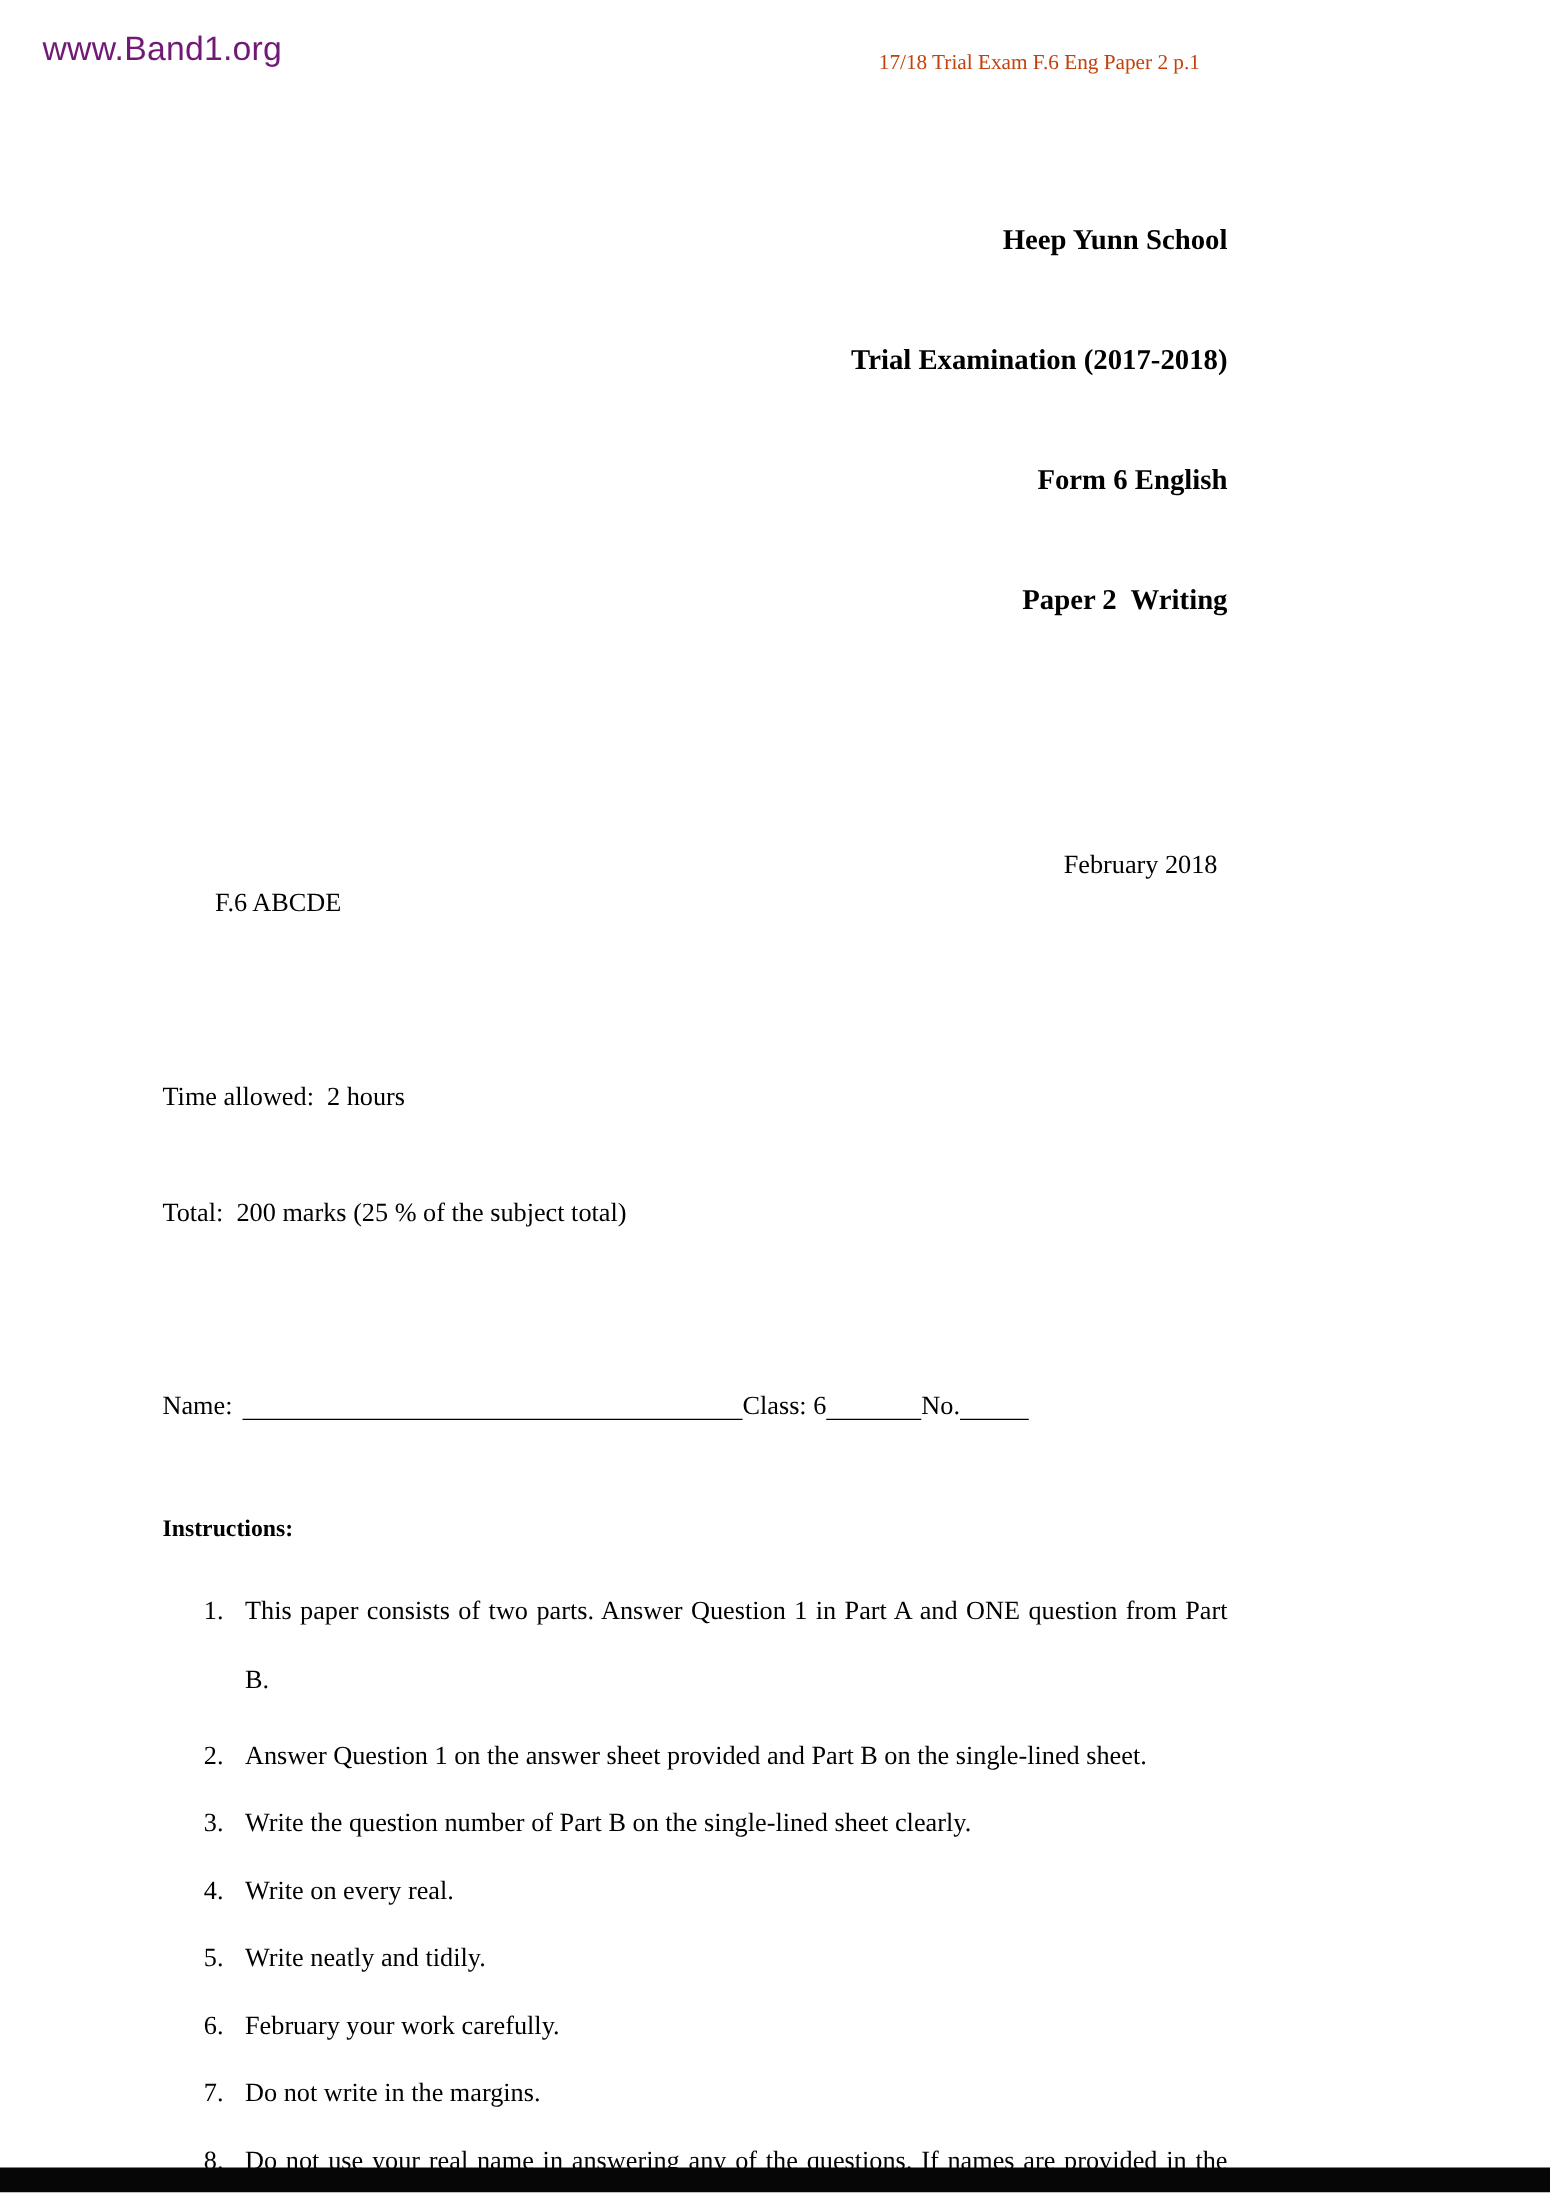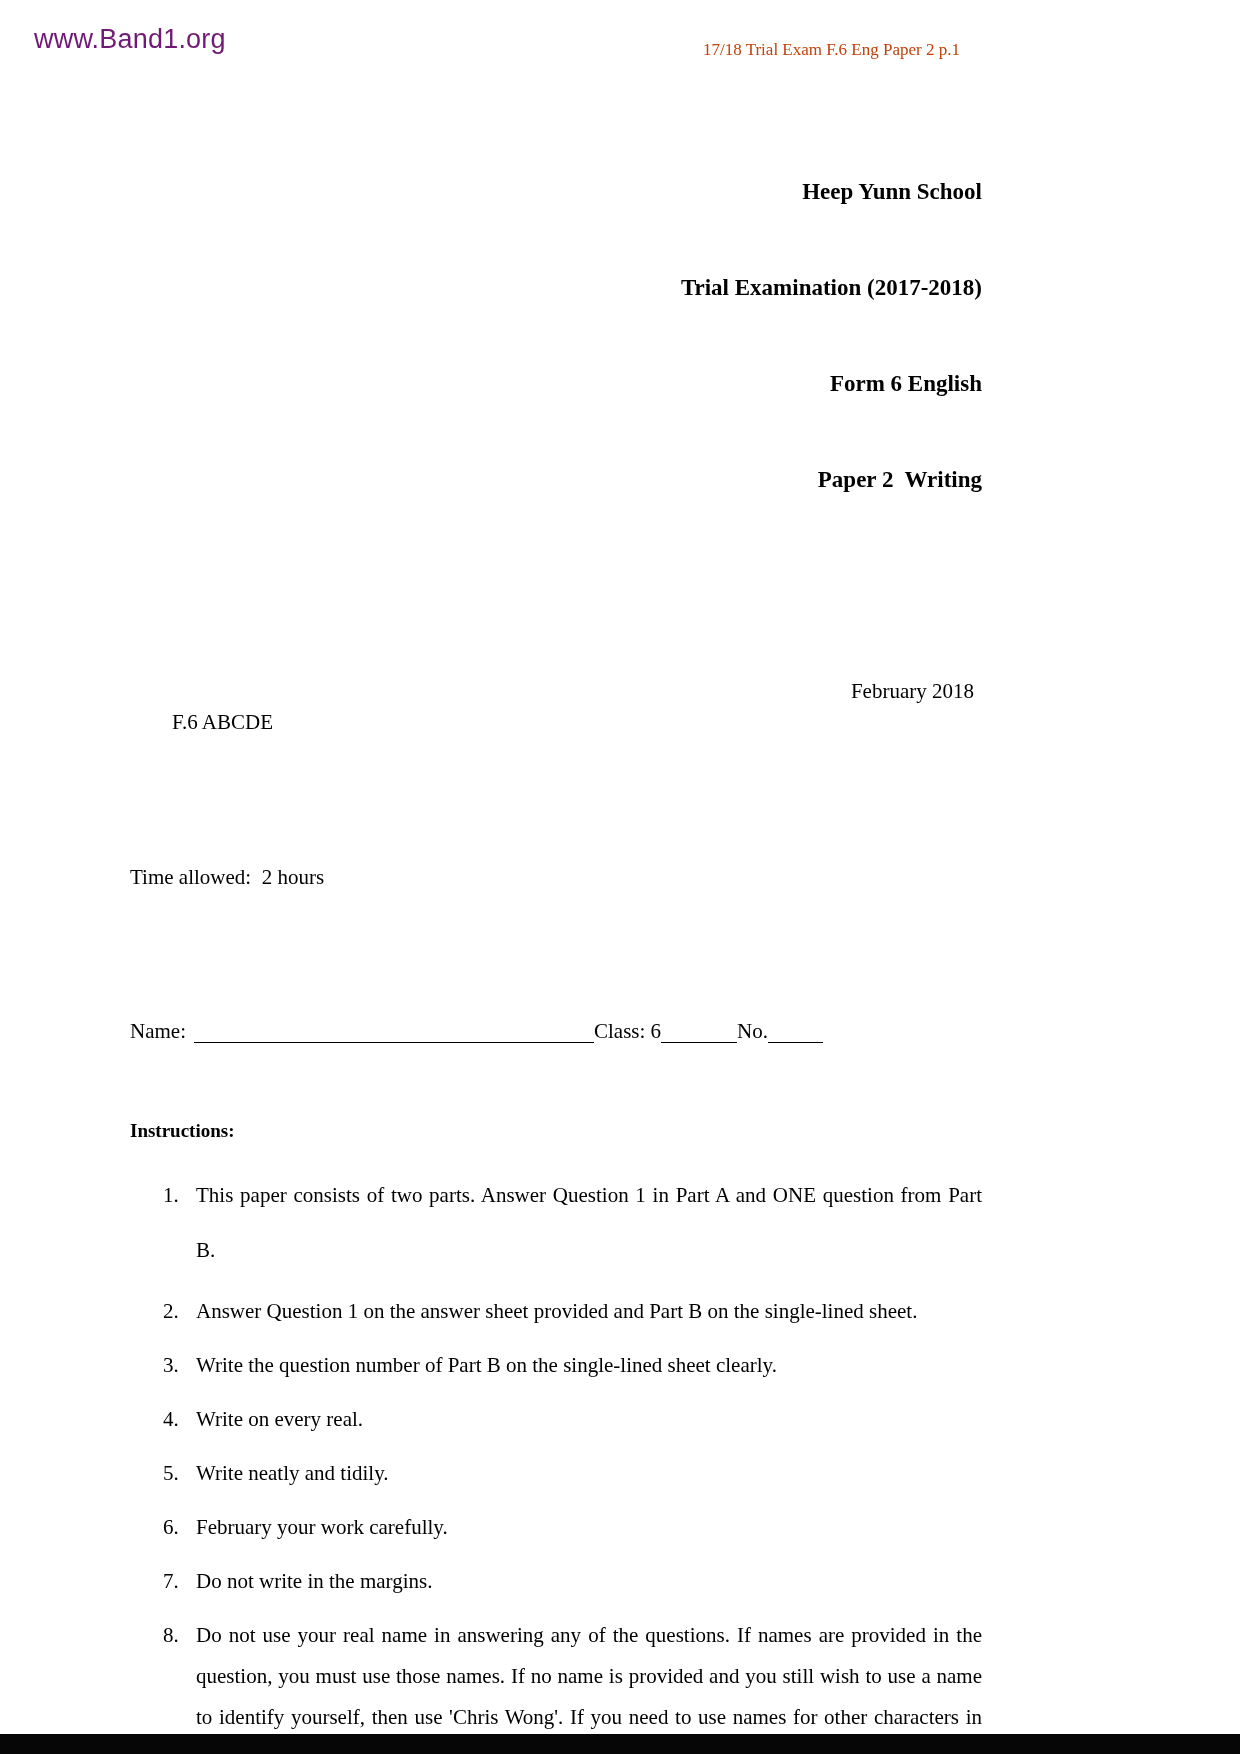--- a/index.html
+++ b/index.html
@@ -137,20 +137,21 @@
       <div>Form 6 English</div>
       <div>Paper 2  Writing</div>
     </div>
 
     <div class="info-block">
       <div class="info-row">
         <span>F.6 ABCDE</span>
         <span class="date">February 2018</span>
       </div>
       <div>Time allowed:  2 hours</div>
+      <div>Total:  200 marks (25 % of the subject total)</div>
     </div>
 
     <div class="name-row">
       <span>Name:</span><span class="blank blank-name"></span><span class="class-label">Class: 6</span><span class="blank blank-class"></span><span>No.</span><span class="blank blank-no"></span>
     </div>
 
     <div class="instructions-heading">Instructions:</div>
 
     <ol class="instructions-list">
       <li class="li item-1">

